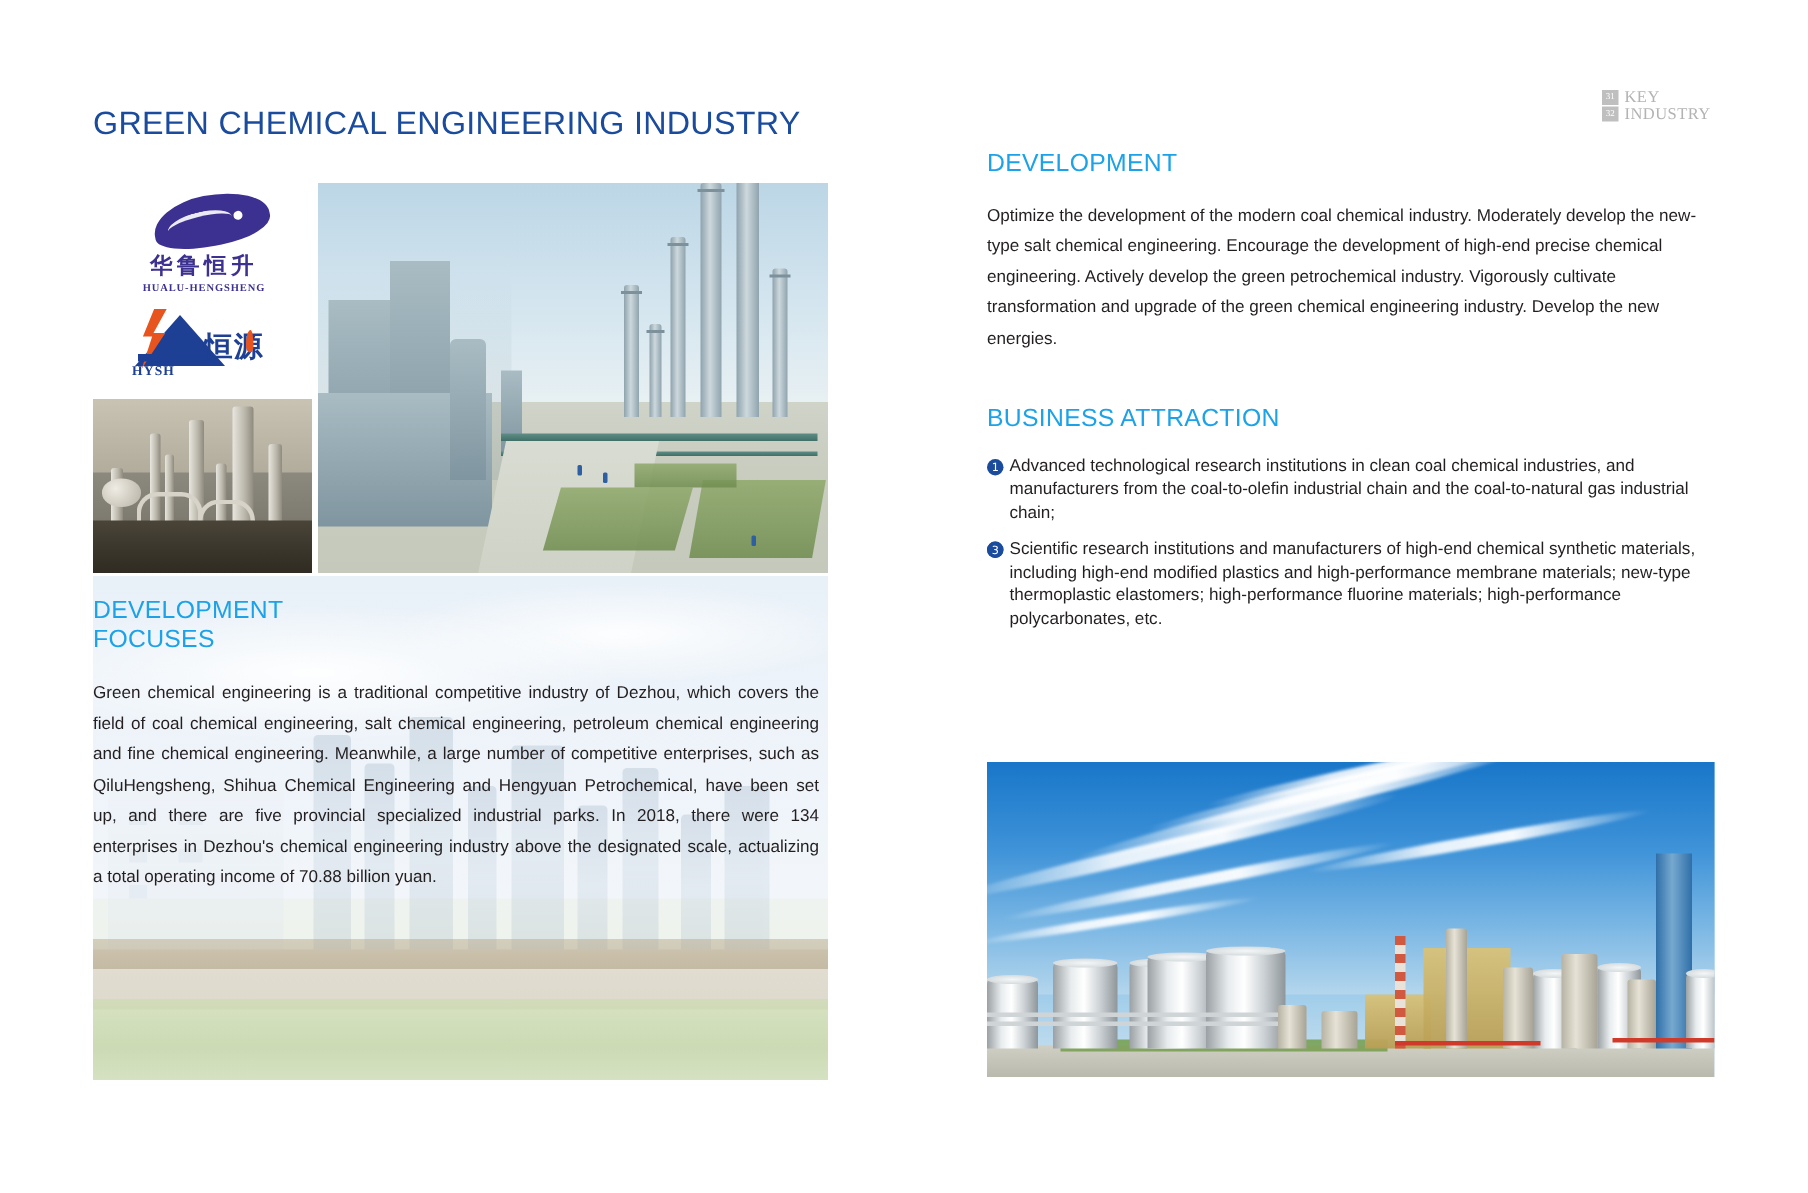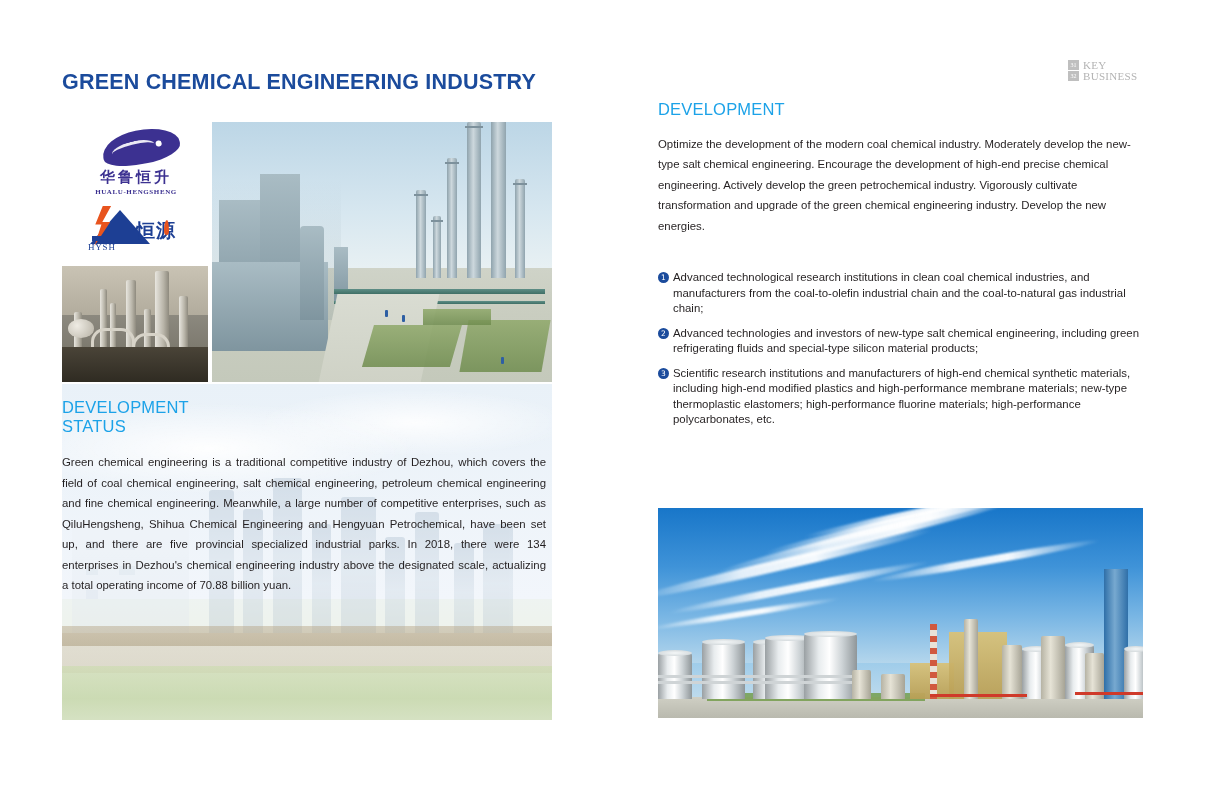--- a/index.html
+++ b/index.html
@@ -55,21 +55,21 @@
   }
 
   
   .main-title {
     position: absolute;
     left: 62px;
     top: 70px;
     font-size: 21.5px;
     letter-spacing: 0.2px;
     color: #1b4b9c;
-    font-weight: 700;
+    font-weight: 400;
   }
 
   
   .left-col {
     position: absolute;
     left: 62px;
     top: 122px;
     width: 490px;
     height: 490px;
   }
@@ -201,21 +201,21 @@
     color: #1d3f94; font-size: 19px; font-weight: 700; letter-spacing: 1px;
     font-family: "DejaVu Sans", sans-serif;
   }
   .hysh-flame {
     position:absolute; left: 90px; top: 14px;
     width: 5px; height: 15px; background:#e8541e;
     border-radius: 60% 40% 45% 55% / 70% 70% 30% 30%;
   }
   .hysh-en {
     position: absolute; left: 14px; top: 36px;
-    color: #1d3f94; font-size: 9px; font-weight: 400; letter-spacing: .8px;
+    color: #1d3f94; font-size: 9px; font-weight: 700; letter-spacing: .8px;
     font-family: "Liberation Serif", serif;
   }
 
   .photo-small {
     position: absolute;
     left: 0; top: 144px;
     width: 146px; height: 116px;
     overflow: hidden;
     background: linear-gradient(180deg,#b8b2a4 0%, #8d8a80 40%, #6e6a5e 100%);
   }
@@ -425,21 +425,21 @@
 
 <div class="page">
 
   <div class="key-industry">
     <div class="ki-chips">
       <div class="ki-chip">31</div>
       <div class="ki-chip">32</div>
     </div>
     <div class="ki-words">
       <div>KEY</div>
-      <div>BUSINESS</div>
+      <div>INDUSTRY</div>
     </div>
   </div>
 
   <div class="main-title">GREEN CHEMICAL ENGINEERING INDUSTRY</div>
 
   <div class="left-col">
 
     <div class="left-bg">
       <div class="lb-sky"></div>
       <div class="lb-plant">
@@ -530,42 +530,42 @@
         <div class="pb-grass" style="left:62%;bottom:22%;width:20%;height:6%"></div>
 
         <div class="pb-person" style="left:51%;bottom:25%"></div>
         <div class="pb-person" style="left:56%;bottom:23%"></div>
         <div class="pb-person" style="left:85%;bottom:7%"></div>
       </div>
     </div>
 
     <div class="status-head">
       <div>DEVELOPMENT</div>
-      <div>STATUS</div>
+      <div>FOCUSES</div>
     </div>
     <div class="status-body">Green chemical engineering is a traditional competitive industry of Dezhou, which covers the field of coal chemical engineering, salt chemical engineering, petroleum chemical engineering and fine chemical engineering. Meanwhile, a large number of competitive enterprises, such as QiluHengsheng, Shihua Chemical Engineering and Hengyuan Petrochemical, have been set up, and there are five provincial specialized industrial parks. In 2018, there were 134 enterprises in Dezhou's chemical engineering industry above the designated scale, actualizing a total operating income of 70.88 billion yuan.</div>
   </div>
 
   <div class="right-col">
     <div class="sec-head">
       <div>DEVELOPMENT</div>
     </div>
     <div class="para">Optimize the development of the modern coal chemical industry. Moderately develop the new-type salt chemical engineering. Encourage the development of high-end precise chemical engineering. Actively develop the green petrochemical industry. Vigorously cultivate transformation and upgrade of the green chemical engineering industry. Develop the new energies.</div>
 
     <div class="sec-head second">
+      <div>BUSINESS ATTRACTION</div>
     </div>
 
     <div class="bullets">
       <div class="bullet">
         <span class="num">1</span>
         <span>Advanced technological research institutions in clean coal chemical industries, and manufacturers from the coal-to-olefin industrial chain and the coal-to-natural gas industrial chain;</span>
       </div>
       <div class="bullet">
         <span class="num">2</span>
-        <span>Advanced technologies and investors of new-type salt chemical engineering, including green refrigerating fluids and special-type silicon material products;</span>
       </div>
       <div class="bullet">
         <span class="num">3</span>
         <span>Scientific research institutions and manufacturers of high-end chemical synthetic materials, including high-end modified plastics and high-performance membrane materials; new-type thermoplastic elastomers; high-performance fluorine materials; high-performance polycarbonates, etc.</span>
       </div>
     </div>
   </div>
 
   <div class="photo-wide">
     <div class="pw-sky"></div>

